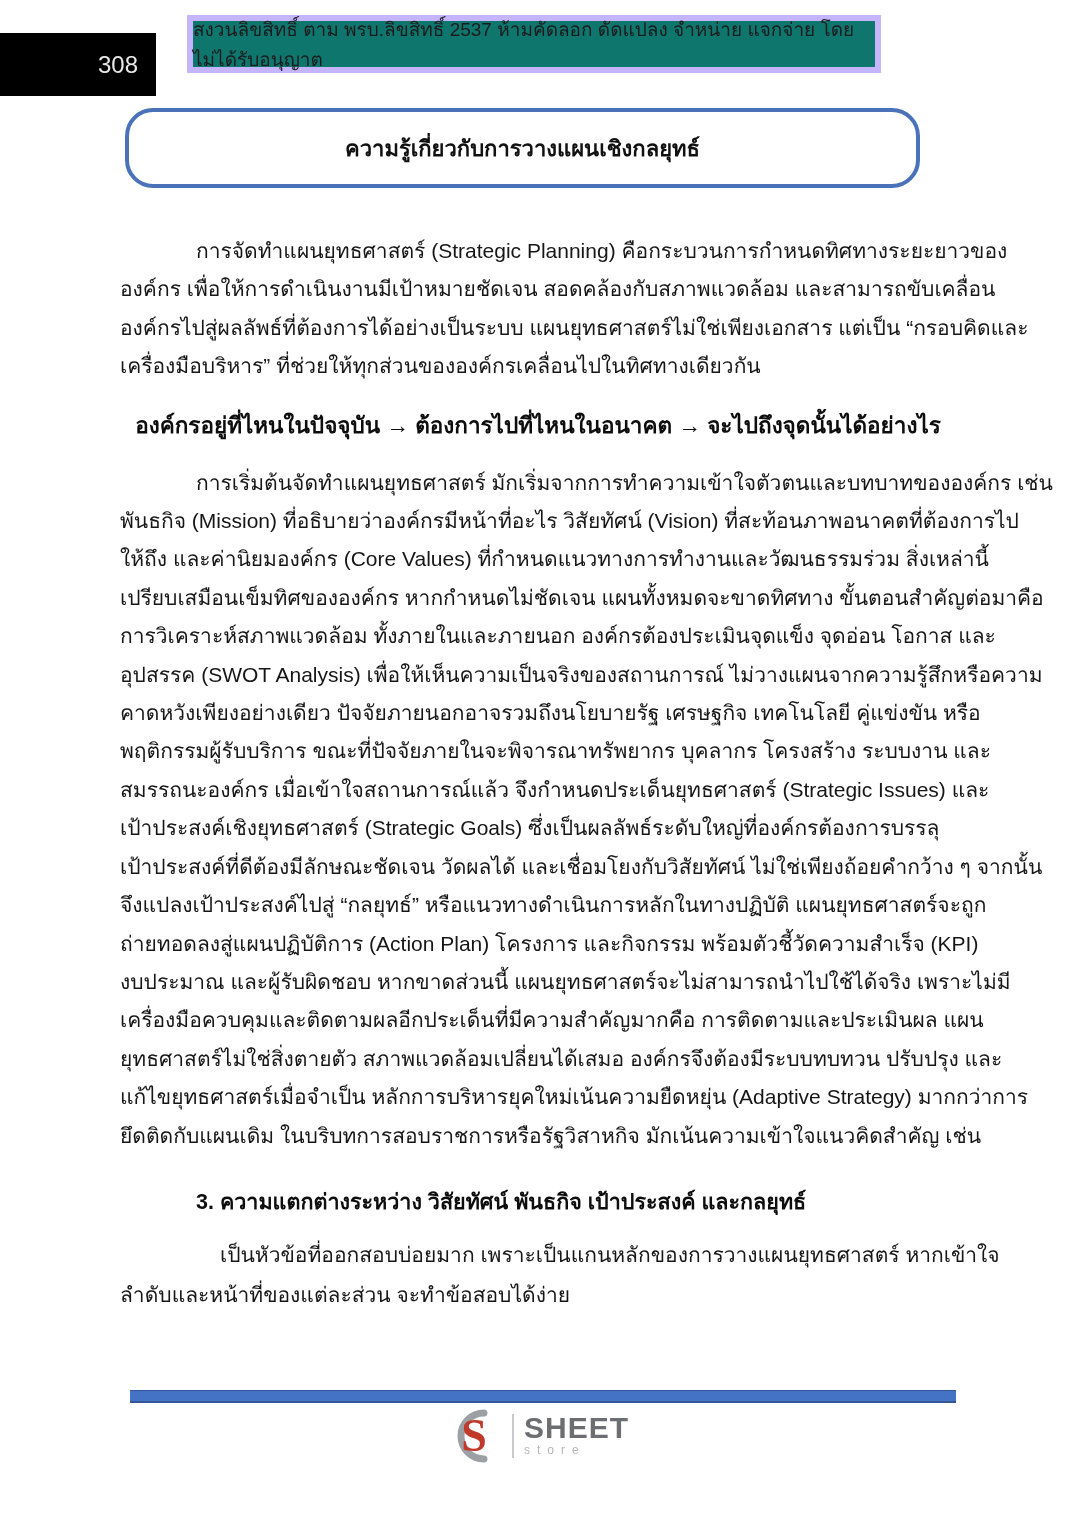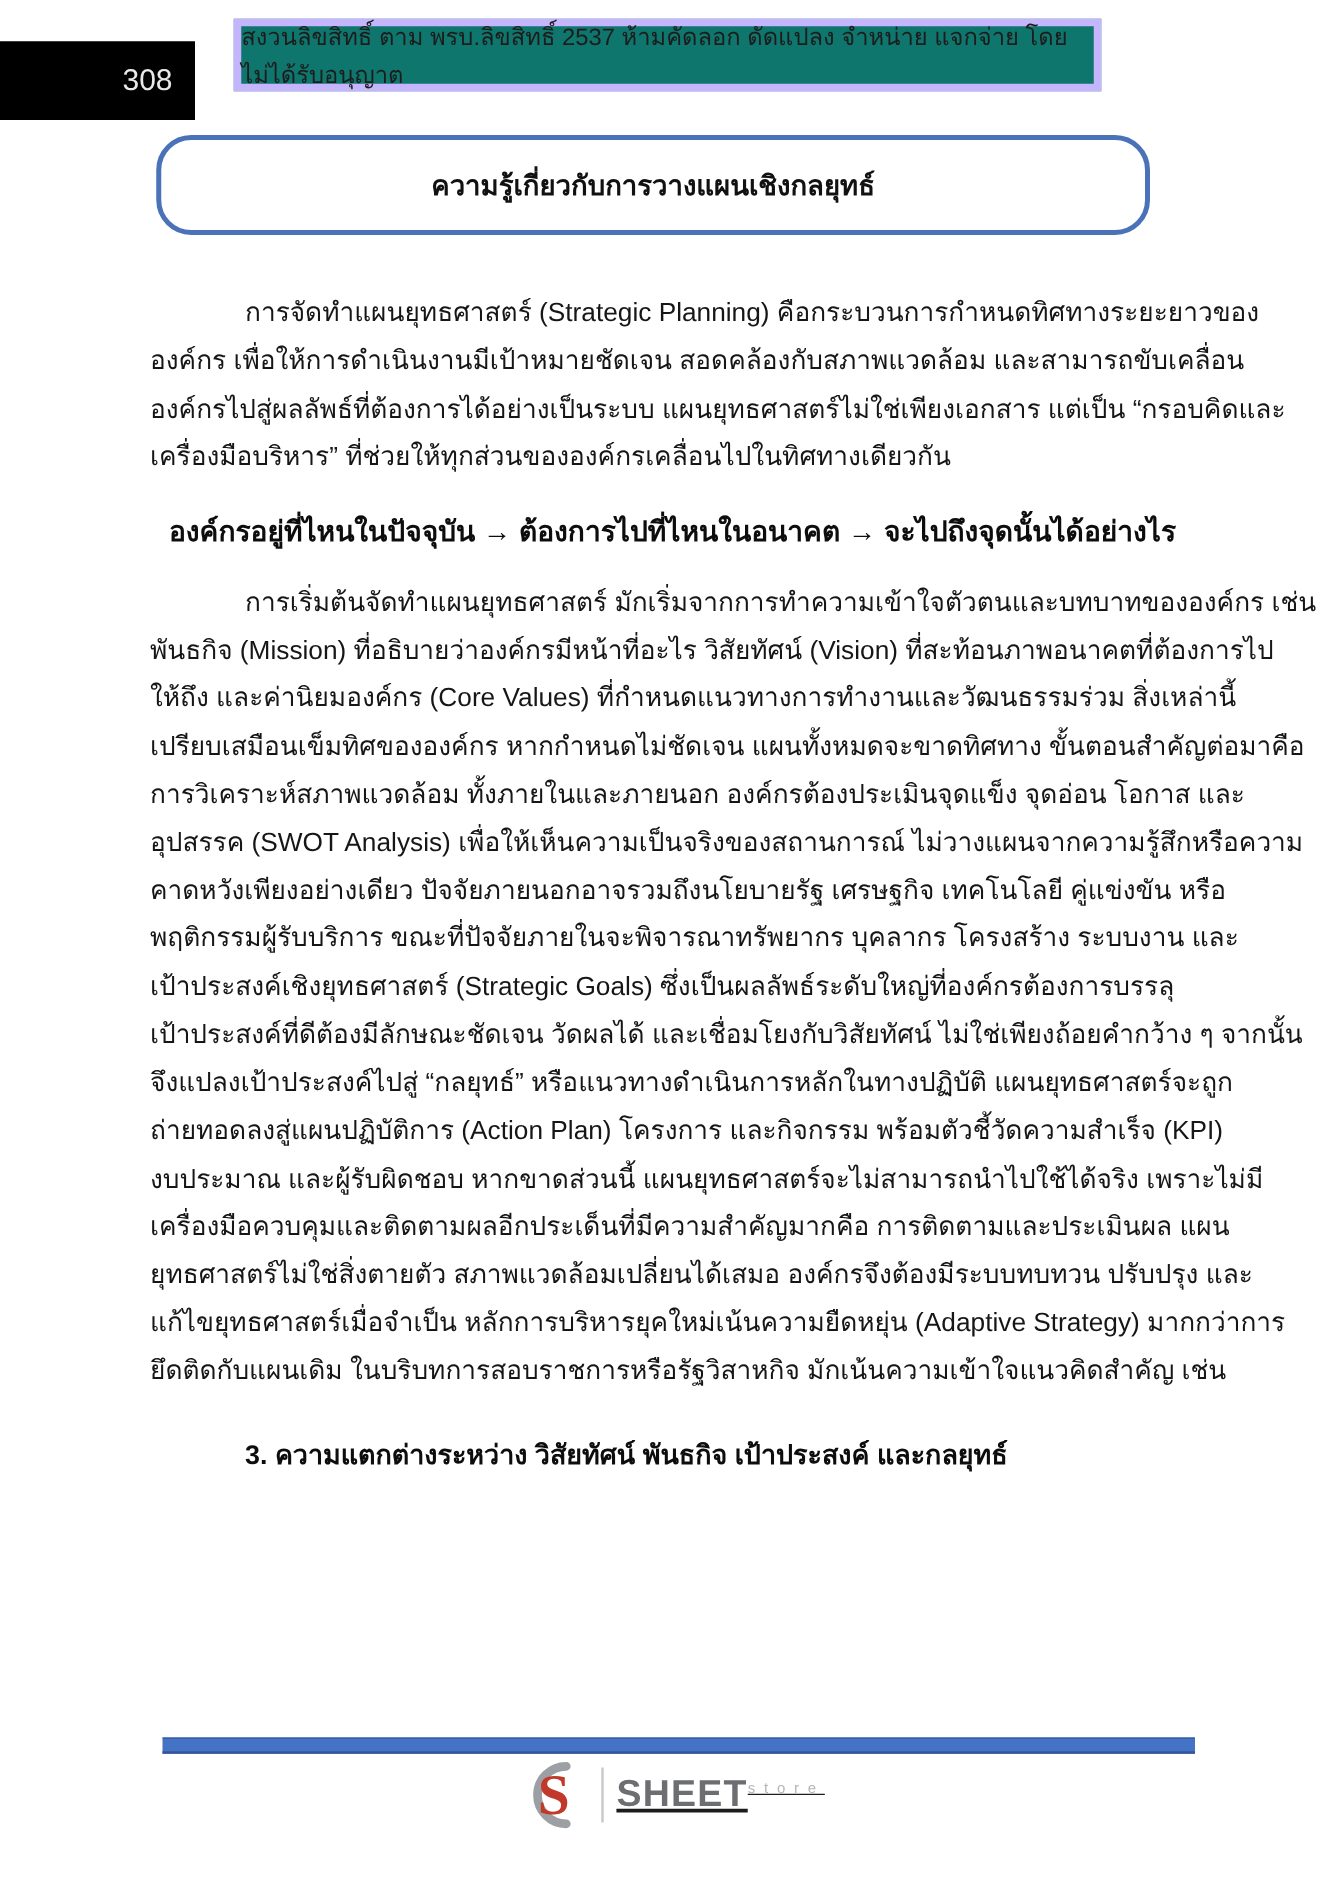--- a/index.html
+++ b/index.html
@@ -107,21 +107,21 @@
     display: flex;
     align-items: center;
     justify-content: center;
     gap: 10px;
   }
   .logo-mark { width: 56px; height: 56px; }
   .logo-divider {
     width: 2px; height: 44px;
     background: #c9cacc;
   }
-  .logo-wordmark { display: flex; flex-direction: row; text-decoration: underline; }
+  .logo-wordmark { display: flex; flex-direction: column; }
   .logo-name {
     font-size: 30px;
     font-weight: bold;
     letter-spacing: 1px;
     color: #6d6e71;
     line-height: 28px;
   }
   .logo-sub {
     font-size: 12px;
     letter-spacing: 7px;
@@ -158,33 +158,38 @@
 
   <div class="para-main">
       <div class="line">การเริ่มต้นจัดทำแผนยุทธศาสตร์ มักเริ่มจากการทำความเข้าใจตัวตนและบทบาทขององค์กร เช่น</div>
       <div class="line">พันธกิจ (Mission) ที่อธิบายว่าองค์กรมีหน้าที่อะไร วิสัยทัศน์ (Vision) ที่สะท้อนภาพอนาคตที่ต้องการไป</div>
       <div class="line">ให้ถึง และค่านิยมองค์กร (Core Values) ที่กำหนดแนวทางการทำงานและวัฒนธรรมร่วม สิ่งเหล่านี้</div>
       <div class="line">เปรียบเสมือนเข็มทิศขององค์กร หากกำหนดไม่ชัดเจน แผนทั้งหมดจะขาดทิศทาง ขั้นตอนสำคัญต่อมาคือ</div>
       <div class="line">การวิเคราะห์สภาพแวดล้อม ทั้งภายในและภายนอก องค์กรต้องประเมินจุดแข็ง จุดอ่อน โอกาส และ</div>
       <div class="line">อุปสรรค (SWOT Analysis) เพื่อให้เห็นความเป็นจริงของสถานการณ์ ไม่วางแผนจากความรู้สึกหรือความ</div>
       <div class="line">คาดหวังเพียงอย่างเดียว ปัจจัยภายนอกอาจรวมถึงนโยบายรัฐ เศรษฐกิจ เทคโนโลยี คู่แข่งขัน หรือ</div>
       <div class="line">พฤติกรรมผู้รับบริการ ขณะที่ปัจจัยภายในจะพิจารณาทรัพยากร บุคลากร โครงสร้าง ระบบงาน และ</div>
+      <div class="line">สมรรถนะองค์กร เมื่อเข้าใจสถานการณ์แล้ว จึงกำหนดประเด็นยุทธศาสตร์ (Strategic Issues) และ</div>
       <div class="line">เป้าประสงค์เชิงยุทธศาสตร์ (Strategic Goals) ซึ่งเป็นผลลัพธ์ระดับใหญ่ที่องค์กรต้องการบรรลุ</div>
       <div class="line">เป้าประสงค์ที่ดีต้องมีลักษณะชัดเจน วัดผลได้ และเชื่อมโยงกับวิสัยทัศน์ ไม่ใช่เพียงถ้อยคำกว้าง ๆ จากนั้น</div>
       <div class="line">จึงแปลงเป้าประสงค์ไปสู่ “กลยุทธ์” หรือแนวทางดำเนินการหลักในทางปฏิบัติ แผนยุทธศาสตร์จะถูก</div>
       <div class="line">ถ่ายทอดลงสู่แผนปฏิบัติการ (Action Plan) โครงการ และกิจกรรม พร้อมตัวชี้วัดความสำเร็จ (KPI)</div>
       <div class="line">งบประมาณ และผู้รับผิดชอบ หากขาดส่วนนี้ แผนยุทธศาสตร์จะไม่สามารถนำไปใช้ได้จริง เพราะไม่มี</div>
       <div class="line">เครื่องมือควบคุมและติดตามผลอีกประเด็นที่มีความสำคัญมากคือ การติดตามและประเมินผล แผน</div>
       <div class="line">ยุทธศาสตร์ไม่ใช่สิ่งตายตัว สภาพแวดล้อมเปลี่ยนได้เสมอ องค์กรจึงต้องมีระบบทบทวน ปรับปรุง และ</div>
       <div class="line">แก้ไขยุทธศาสตร์เมื่อจำเป็น หลักการบริหารยุคใหม่เน้นความยืดหยุ่น (Adaptive Strategy) มากกว่าการ</div>
       <div class="line">ยึดติดกับแผนเดิม ในบริบทการสอบราชการหรือรัฐวิสาหกิจ มักเน้นความเข้าใจแนวคิดสำคัญ เช่น</div>
     </div>
 
   <div class="section-heading">3. ความแตกต่างระหว่าง วิสัยทัศน์ พันธกิจ เป้าประสงค์ และกลยุทธ์</div>
 
+  <div class="para-section">
+      <div class="line">เป็นหัวข้อที่ออกสอบบ่อยมาก เพราะเป็นแกนหลักของการวางแผนยุทธศาสตร์ หากเข้าใจ</div>
+      <div class="line">ลำดับและหน้าที่ของแต่ละส่วน จะทำข้อสอบได้ง่าย</div>
+    </div>
 
 </div>
 
 <div class="footer-rule"></div>
 
 <div class="footer-logo">
   <svg class="logo-mark" viewBox="0 0 56 56" xmlns="http://www.w3.org/2000/svg">
 
     <path d="M 38 5 A 23 23 0 1 0 38 51" fill="none" stroke="#9ca0a4" stroke-width="7" stroke-linecap="round"></path>
 

